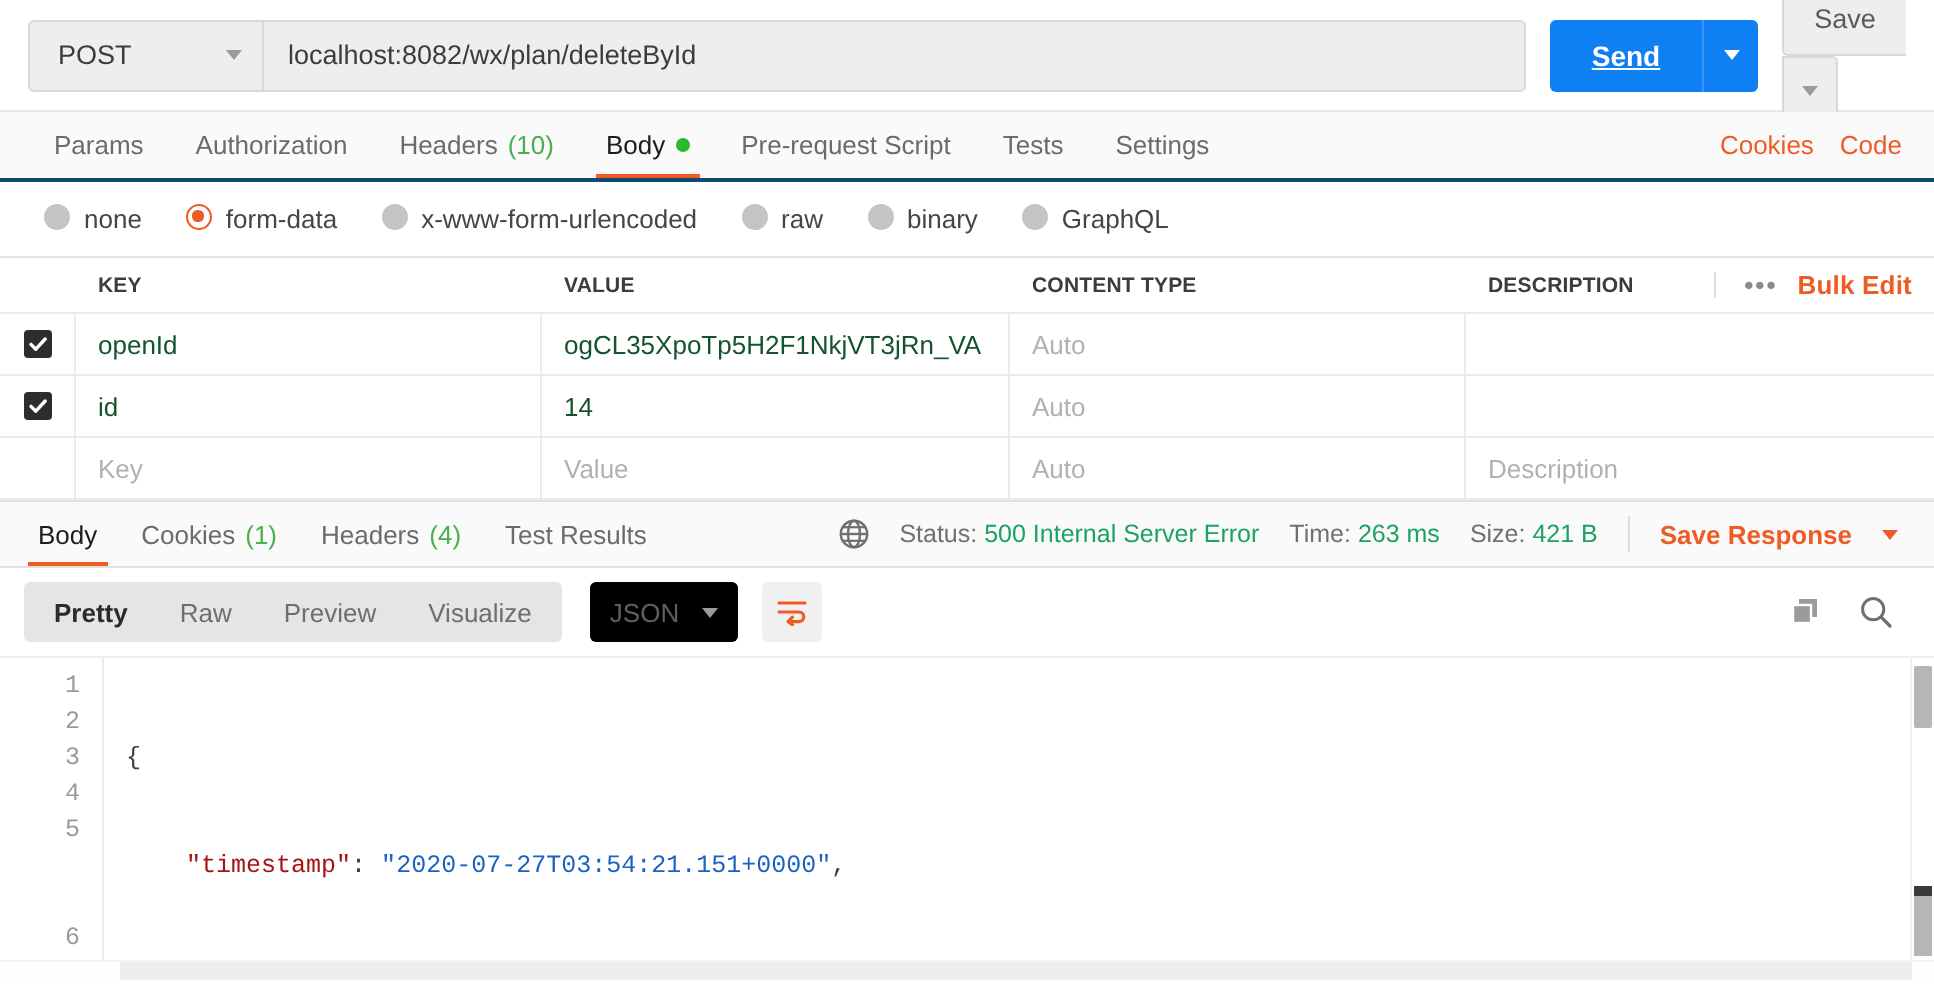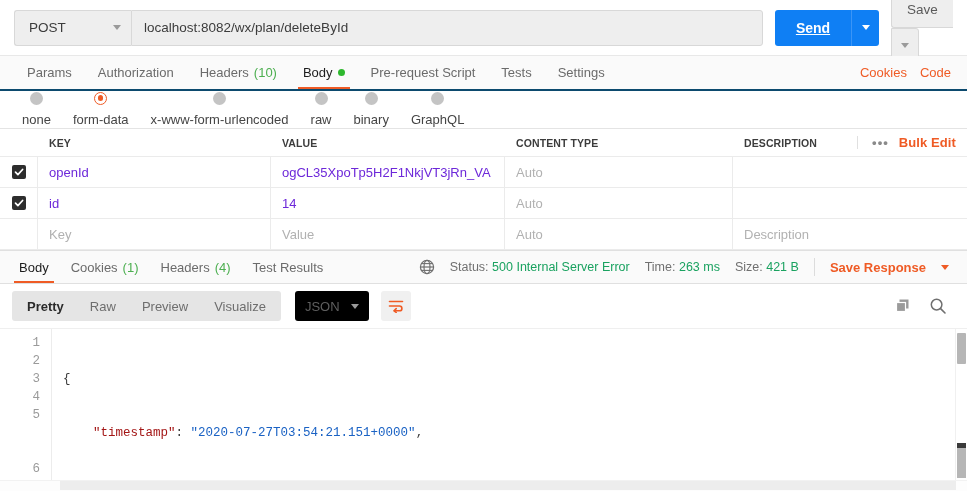--- a/index.html
+++ b/index.html
@@ -152,25 +152,24 @@
 
   
   .body-types {
     height: 37px;
     display: flex; align-items: center;
     padding: 0 22px;
     gap: 22px;
     background: #ffffff;
   }
   .radio-opt {
-    display: flex; align-items: center; gap: 7px;
+    display: flex; align-items: flex-start; gap: 7px;
     cursor: pointer;
     font-size: 13px;
     color: #454545;
-    flex-direction: column;
   }
   .radio-circle {
     width: 13px; height: 13px;
     border-radius: 50%;
     background: #c4c4c4;
     display: inline-block;
     position: relative;
     flex: none;
   }
   .radio-opt.sel .radio-circle {
@@ -208,21 +207,21 @@
   .c-val   { width: 234px; }
   .c-ctype { width: 228px; }
   .c-desc  { flex: 1; border-right: none; justify-content: space-between; }
   .prow.head .cell {
     font-size: 10.5px;
     font-weight: bold;
     color: #3c3c3c;
     letter-spacing: 0.1px;
     border-right: none;
   }
-  .cell .val { font-size: 13px; color: #6d28d9; }
+  .cell .val { font-size: 13px; color: #14532d; }
   .cell .ph  { font-size: 13px; color: #b1b1b1; }
   .chk {
     width: 14px; height: 14px;
     background: #2d2d2d;
     border-radius: 2px;
     display: flex; align-items: center; justify-content: center;
     cursor: pointer;
   }
   .chk svg { display: block; }
   .hdr-right {

